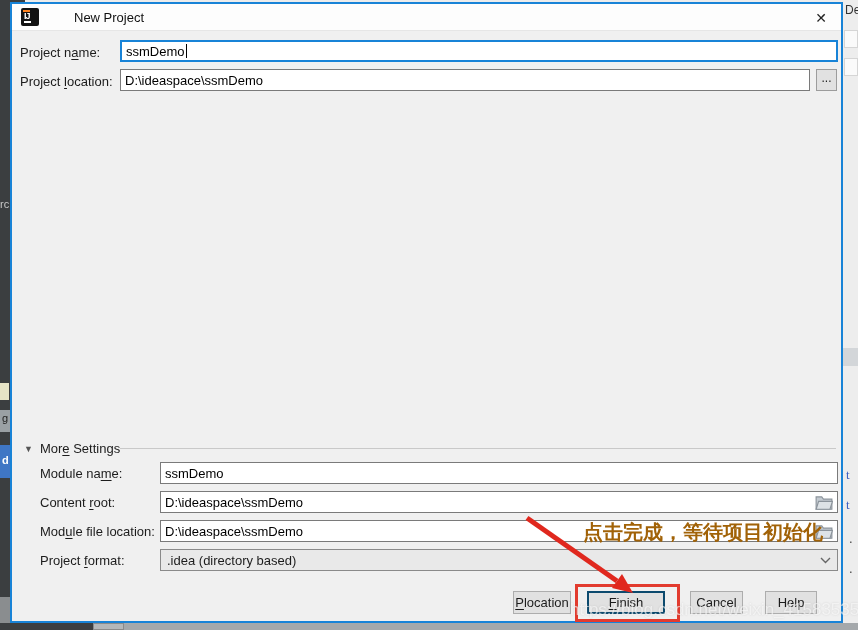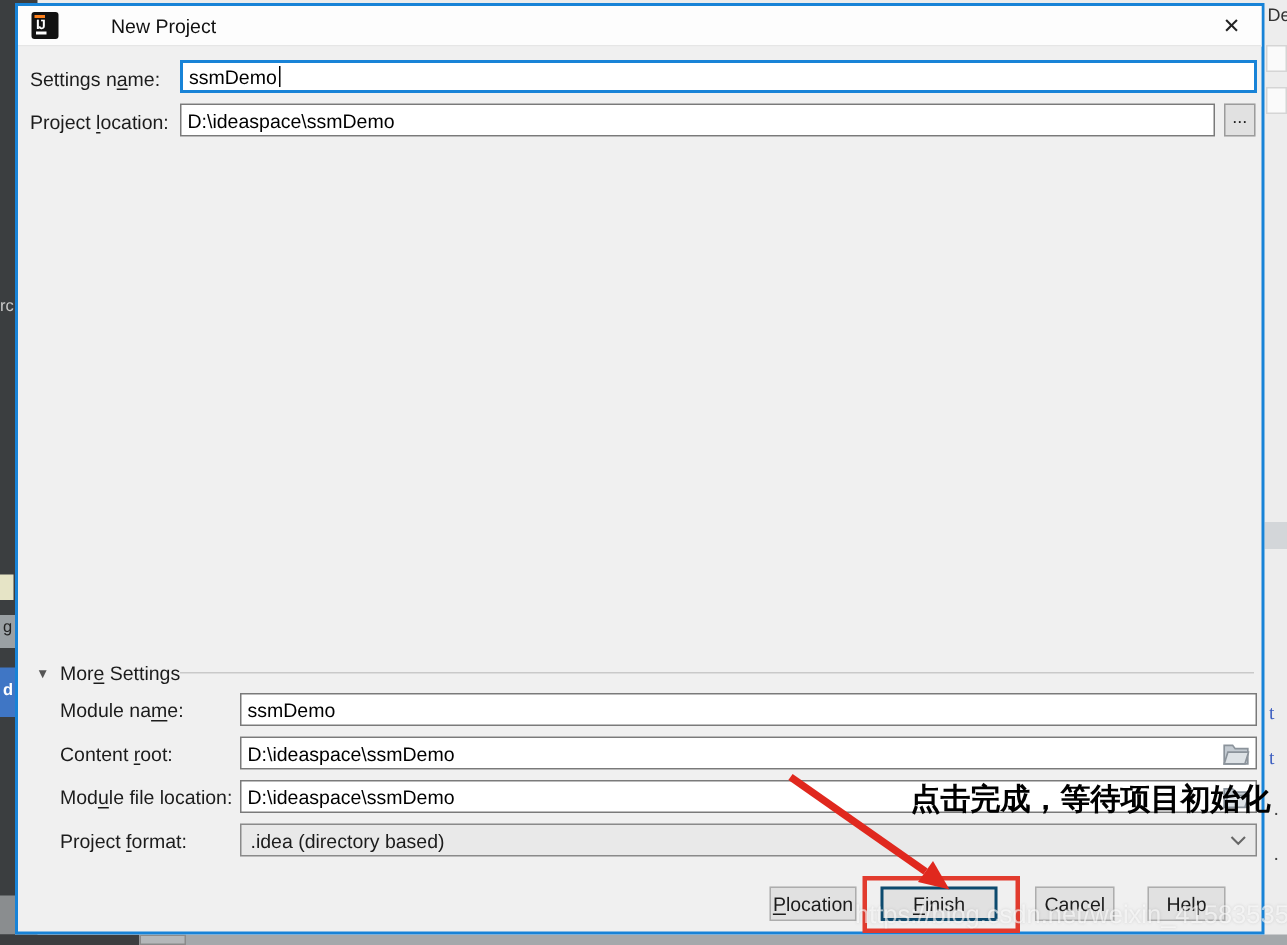--- a/index.html
+++ b/index.html
@@ -64,21 +64,21 @@
   .combo-chevron { position:absolute; right:6px; top:7px; }
 
   .btn { position:absolute; top:587px; height:23px; background:#e1e1e1; border:1px solid #adadad; font-size:13px;
          display:flex; align-items:center; justify-content:center; cursor:pointer; white-space:nowrap; }
   .btn-previous { left:501px; width:58px; }
   .btn-finish { left:575px; width:78px; border:2px solid #0c4a6e; }
   .btn-cancel { left:678px; width:53px; }
   .btn-help { left:753px; width:52px; }
 
   .red-rect { position:absolute; left:563px; top:580px; width:105px; height:38px; border:3px solid #e23b2e; z-index:20; pointer-events:none; }
-  .annotation { position:absolute; left:571px; top:515px; font-size:20px; font-weight:bold; color:#000000; white-space:nowrap; z-index:15;margin-left:24px; }
+  .annotation { position:absolute; left:571px; top:515px; font-size:20px; font-weight:bold; color:#a16207; white-space:nowrap; z-index:15; }
 
   .arrow-svg { position:absolute; left:0; top:0; z-index:30; pointer-events:none; }
   .watermark { position:absolute; left:570px; top:600px; z-index:40; font-size:17px; color:rgba(255,255,255,0.62);
                text-shadow:0 0 2px rgba(120,120,120,0.25); white-space:nowrap; pointer-events:none; }
 </style>
 </head>
 <body>
 
 <div class="screen">
 
@@ -116,21 +116,21 @@
         <span class="ij-accent"></span>
         <span class="ij-text">IJ</span>
         <span class="ij-bar"></span>
       </div>
       <span class="win-title">New Project</span>
       <div class="close-btn">
         <span>✕</span>
       </div>
     </div>
 
-    <span class="lbl" style="left:8px; top:41px;"><span>Settings n</span><span class="mn">a</span><span>me:</span></span>
+    <span class="lbl" style="left:8px; top:41px;"><span>Project n</span><span class="mn">a</span><span>me:</span></span>
     <div class="textbox focused" style="left:108px; top:36px; width:718px;">
       <span>ssmDemo</span>
         <span class="caret"></span>
     </div>
 
     <span class="lbl" style="left:8px; top:70px;"><span>Project </span><span class="mn">l</span><span>ocation:</span></span>
     <div class="textbox" style="left:108px; top:65px; width:690px;">
       <span>D:\ideaspace\ssmDemo</span>
     </div>
     <div class="browse-btn">

